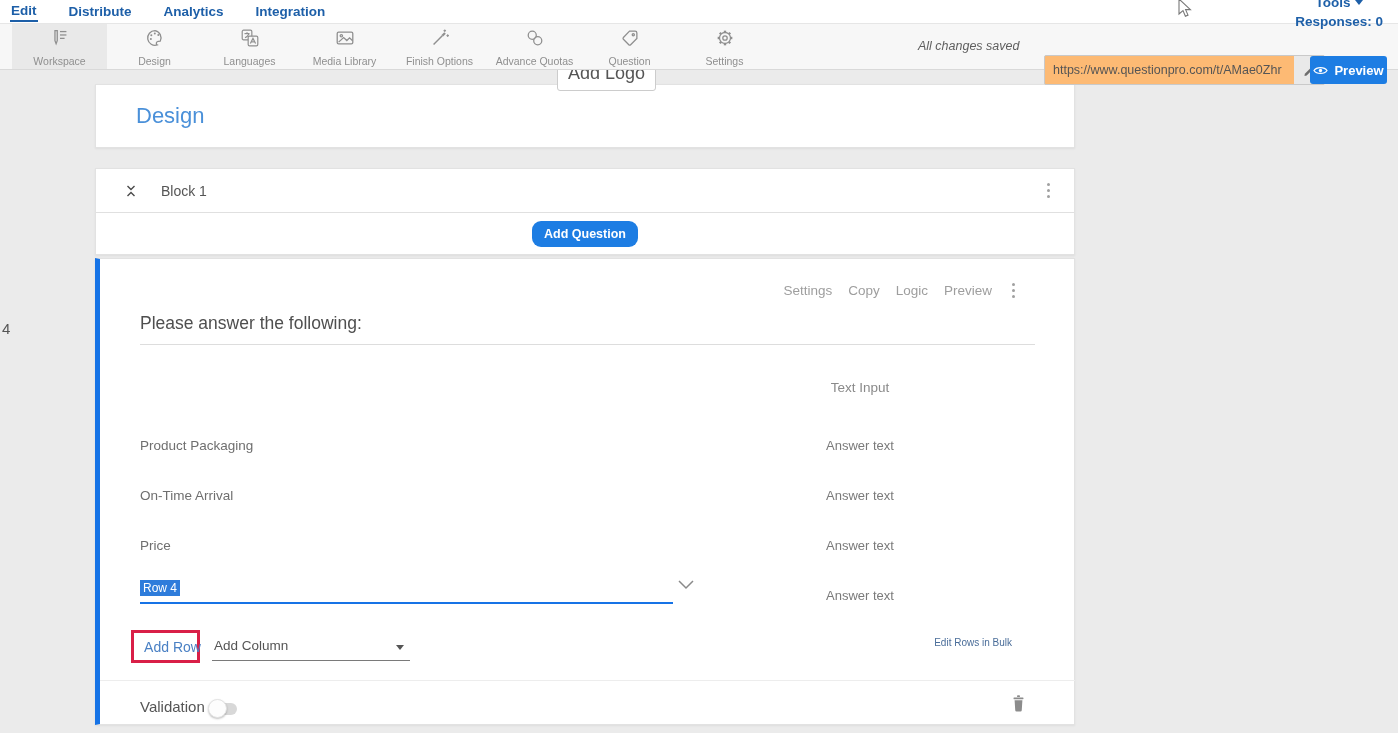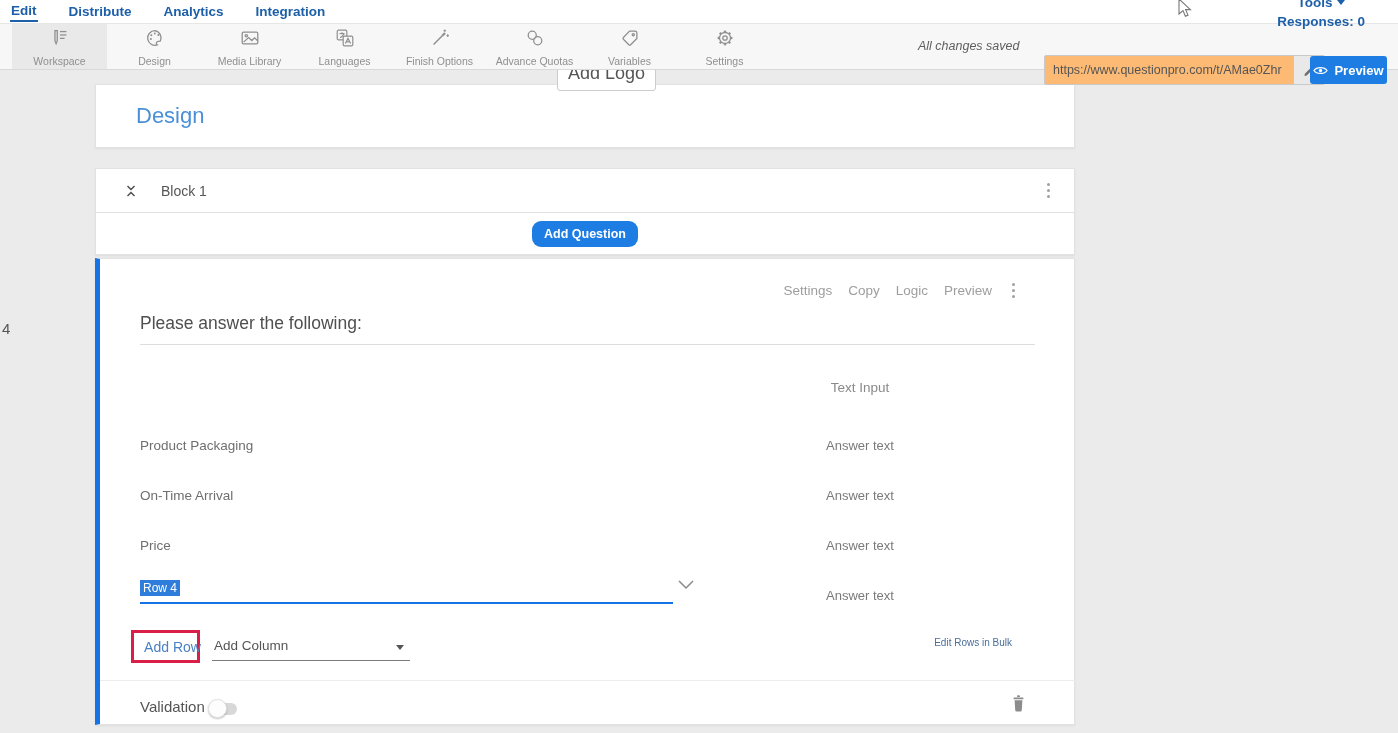--- a/index.html
+++ b/index.html
@@ -9,21 +9,21 @@
     font-family: "Liberation Sans", sans-serif;
     background: #ebebeb;
     overflow: hidden;
     color: #555;
   }
   
   .topnav {
     position: absolute; top:0; left:0; width:1398px; height:24px;
     background:#fff; border-bottom:1px solid #e6e6e6; z-index:30;
     display:flex; align-items:center; justify-content:space-between;
-    padding:0 32px 0 10px;
+    padding:0 14px 0 10px;
   }
   .topnav-left { display:flex; gap:30px; align-items:center; }
   .topnav .nav-item { color:#1d5fa8; font-size:13.5px; font-weight:600; padding:2px 1px; cursor:pointer; }
   .topnav .nav-item.active { border-bottom:2px solid #1d5fa8; }
   .topnav-right { display:flex; align-items:center;flex-direction:column; }
   .caret-down {
     display:inline-block; width:0; height:0; margin-left:4px; vertical-align:middle;
     border-left:4px solid transparent; border-right:4px solid transparent; border-top:5px solid #1d5fa8;
   }
   
@@ -169,42 +169,42 @@
         <path d="M12 4 a8 8 0 1 0 2.5 15.6 c-1.8-1 -1.2-3.6 0.9-3.9 l2.3-0.2 A8 8 0 0 0 12 4 Z"></path>
         <circle cx="8" cy="9" r="1.1" fill="#8f8f8f" stroke="none"></circle>
         <circle cx="11.8" cy="7" r="1.1" fill="#8f8f8f" stroke="none"></circle>
         <circle cx="15.6" cy="8.8" r="1.1" fill="#8f8f8f" stroke="none"></circle>
         <circle cx="7.5" cy="13" r="1.1" fill="#8f8f8f" stroke="none"></circle>
       </svg>
       <span class="tb-label">Design</span>
     </div>
 
     <div class="tb-item">
-      <svg width="22" height="22" viewBox="0 0 24 24" fill="none" stroke="#8f8f8f" stroke-width="1.4">
-        <rect x="3.5" y="5.5" width="17" height="13" rx="1.5"></rect>
-        <circle cx="8" cy="9.5" r="1.3"></circle>
-        <path d="M5 16.5 L10.5 11.5 L14 14.8 L17 11.8 L20.3 15"></path>
-      </svg>
-      <span class="tb-label">Media Library</span>
-    </div>
-
-    <div class="tb-item">
       <svg width="22" height="22" viewBox="0 0 24 24" fill="none" stroke="#8f8f8f" stroke-width="1.3">
         <rect x="3.5" y="3.5" width="10.5" height="10.5" rx="1.5"></rect>
         <line x1="6" y1="7.2" x2="11.5" y2="7.2"></line>
           <line x1="8.75" y1="5.6" x2="8.75" y2="7.2"></line>
         <path d="M6.6 11.8 C8.4 10.8 10 9.3 10.8 7.6"></path>
         <rect x="10" y="10" width="10.5" height="10.5" rx="1.5" fill="#f7f7f7"></rect>
         <path d="M12.4 18 L15.25 12.4 L18.1 18"></path>
           <line x1="13.4" y1="16.2" x2="17.1" y2="16.2"></line>
       </svg>
       <span class="tb-label">Languages</span>
     </div>
 
     <div class="tb-item">
+      <svg width="22" height="22" viewBox="0 0 24 24" fill="none" stroke="#8f8f8f" stroke-width="1.4">
+        <rect x="3.5" y="5.5" width="17" height="13" rx="1.5"></rect>
+        <circle cx="8" cy="9.5" r="1.3"></circle>
+        <path d="M5 16.5 L10.5 11.5 L14 14.8 L17 11.8 L20.3 15"></path>
+      </svg>
+      <span class="tb-label">Media Library</span>
+    </div>
+
+    <div class="tb-item">
       <svg width="22" height="22" viewBox="0 0 24 24" fill="none" stroke="#8f8f8f" stroke-width="1.6">
         <line x1="5" y1="19" x2="14.5" y2="9.5"></line>
         <line x1="14.5" y1="9.5" x2="17.5" y2="6.5" stroke-width="2.4"></line>
         <line x1="17.2" y1="2.6" x2="17.2" y2="5.4" stroke-width="1.1"></line>
           <line x1="15.8" y1="4" x2="18.6" y2="4" stroke-width="1.1"></line>
         <line x1="20.4" y1="8" x2="20.4" y2="10.8" stroke-width="1.1"></line>
           <line x1="19" y1="9.4" x2="21.8" y2="9.4" stroke-width="1.1"></line>
       </svg>
       <span class="tb-label">Finish Options</span>
     </div>
@@ -215,21 +215,21 @@
         <circle cx="15" cy="15" r="4.4"></circle>
       </svg>
       <span class="tb-label">Advance Quotas</span>
     </div>
 
     <div class="tb-item">
       <svg width="22" height="22" viewBox="0 0 24 24" fill="none" stroke="#8f8f8f" stroke-width="1.4">
         <path d="M11.5 4.5 H17.5 C18.6 4.5 19.5 5.4 19.5 6.5 V12.5 L12.7 19.3 a1.4 1.4 0 0 1 -2 0 L4.8 13.4 a1.4 1.4 0 0 1 0 -2 Z"></path>
         <circle cx="15.6" cy="8.4" r="1.2"></circle>
       </svg>
-      <span class="tb-label">Variables</span>
+      <span class="tb-label">Question</span>
     </div>
 
     <div class="tb-item">
       <svg width="22" height="22" viewBox="0 0 24 24">
         <g stroke="#8f8f8f" stroke-width="2.6">
           <line x1="12" y1="4" x2="12" y2="20"></line>
             <line x1="4" y1="12" x2="20" y2="12"></line>
           <line x1="6.3" y1="6.3" x2="17.7" y2="17.7"></line>
             <line x1="6.3" y1="17.7" x2="17.7" y2="6.3"></line>
         </g>

